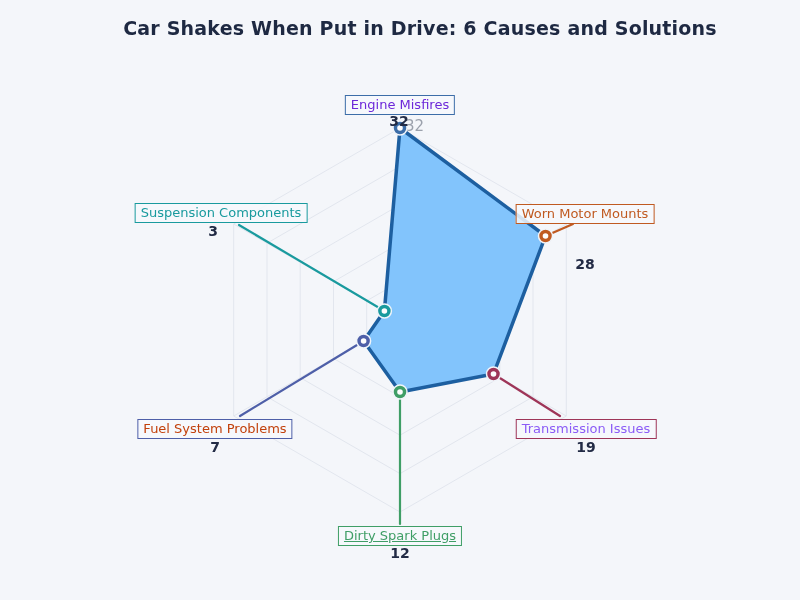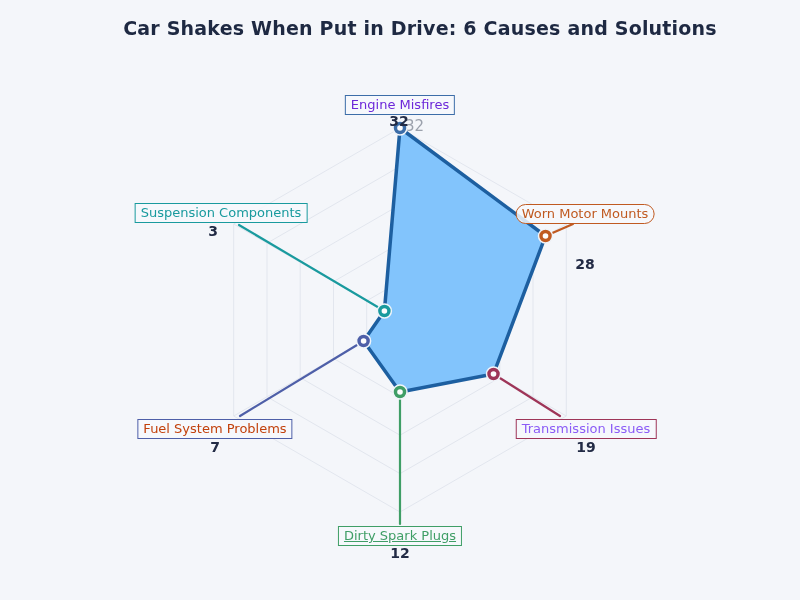--- a/index.html
+++ b/index.html
@@ -62,21 +62,21 @@
       <circle cx="400.0" cy="392.0" r="7" fill="#3f9e66" stroke="#f0f4f9" stroke-width="1.5"></circle>
       <circle cx="400.0" cy="392.0" r="2.8" fill="#fdfdfe"></circle>
       <circle cx="363.6" cy="341.0" r="7" fill="#4e5fa8" stroke="#f0f4f9" stroke-width="1.5"></circle>
       <circle cx="363.6" cy="341.0" r="2.8" fill="#fdfdfe"></circle>
       <circle cx="384.4" cy="311.0" r="7" fill="#199a9e" stroke="#f0f4f9" stroke-width="1.5"></circle>
       <circle cx="384.4" cy="311.0" r="2.8" fill="#fdfdfe"></circle>
     </svg>
   <div id="labels">
       <div class="axis-label" style="left: 400px; top: 105px; color: #6d28d9; border-color: rgb(60, 109, 168);">Engine Misfires</div>
       <div class="axis-value" style="left: 399px; top: 121px;">32</div>
-      <div class="axis-label" style="left: 585px; top: 214px; color: rgb(192, 90, 33); border-color: rgb(192, 90, 33); border-radius: 10px;">Worn Motor Mounts</div>
+      <div class="axis-label" style="left: 585px; top: 214px; color: rgb(192, 90, 33); border-color: rgb(192, 90, 33);">Worn Motor Mounts</div>
       <div class="axis-value" style="left: 585px; top: 232px; margin-top: 32px;">28</div>
       <div class="axis-label" style="left: 586px; top: 429px; color: #8b5cf6; border-color: rgb(158, 53, 88);">Transmission Issues</div>
       <div class="axis-value" style="left: 586px; top: 447px;">19</div>
       <div class="axis-label" style="left: 400px; top: 536px; color: rgb(63, 158, 102); border-color: rgb(63, 158, 102); text-decoration: underline;">Dirty Spark Plugs</div>
       <div class="axis-value" style="left: 400px; top: 553px;">12</div>
       <div class="axis-label" style="left: 215px; top: 429px; color: #c2410c; border-color: rgb(78, 95, 168);">Fuel System Problems</div>
       <div class="axis-value" style="left: 215px; top: 447px;">7</div>
       <div class="axis-label" style="left: 213px; top: 213px; color: rgb(25, 154, 158); border-color: rgb(25, 154, 158); margin-left: 8px;">Suspension Components</div>
       <div class="axis-value" style="left: 213px; top: 231px;">3</div>
     </div>

